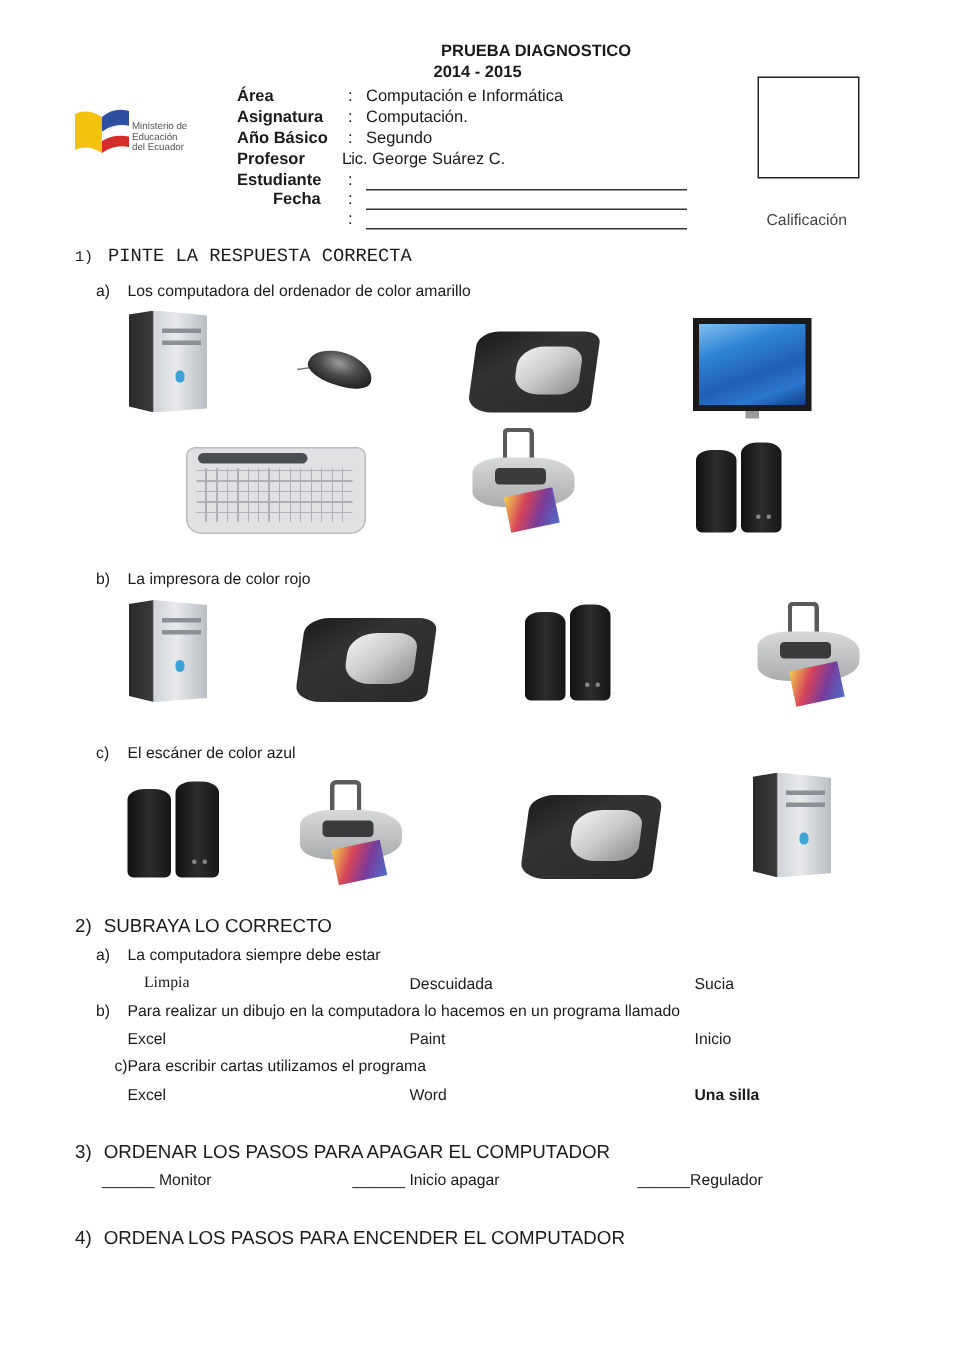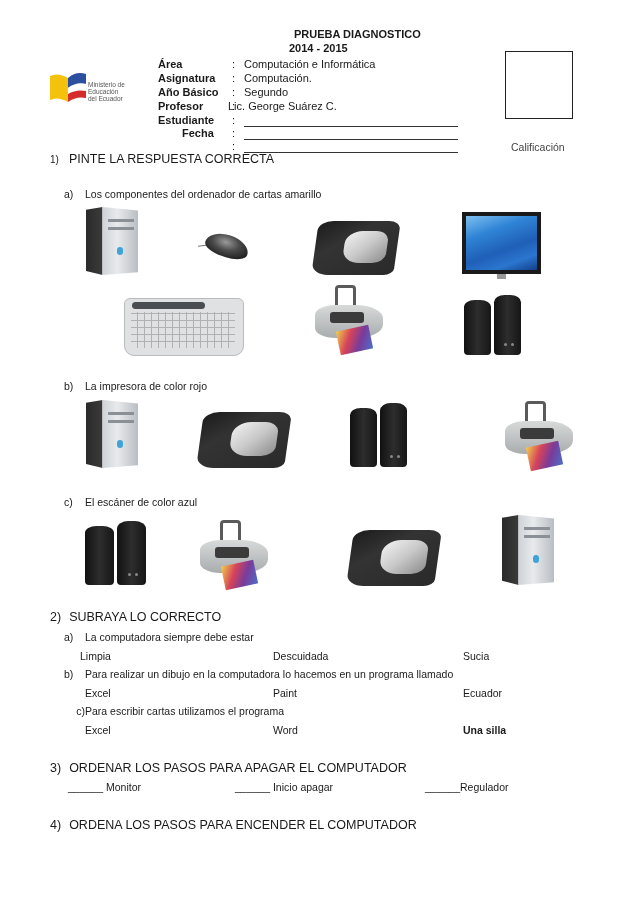--- a/index.html
+++ b/index.html
@@ -110,25 +110,25 @@
 <div class="abs hdr-label" style="left:158px;top:127px;padding-left:24px;">Fecha</div>
 <div class="abs colon" style="left:232px;top:127px;">:</div>
 <div class="abs blank-line" style="left:244px;top:139px;width:214px;"></div>
 
 <div class="abs colon" style="left:232px;top:140px;">:</div>
 <div class="abs blank-line" style="left:244px;top:152px;width:214px;"></div>
 
 <div class="abs grade-box" style="left:505px;top:51px;width:66px;height:66px;"></div>
 <div class="abs calif" style="left:511px;top:141px;">Calificación</div>
 
-<div class="abs sec-h" style="left:50px;top:152px;">
+<div class="abs sec-h" style="left:50px;top:164px;font-family:Liberation Mono, monospace;">
   <span style="font-size:10px;margin-right:10px;">1)</span><span>PINTE LA RESPUESTA CORRECTA</span>
 </div>
 <div class="abs q" style="left:64px;top:188px;">
-  <span style="display:inline-block;width:21px;">a)</span><span>Los componentes del ordenador de cartas amarillo</span>
+  <span style="display:inline-block;width:21px;">a)</span><span>Los computadora del ordenador de color amarillo</span>
 </div>
 
 <div class="pc" style="left:86px;top:207px;width:52px;height:68px;">
   <div class="tower"></div>
     <div class="bay" style="top:12px;"></div>
     <div class="bay" style="top:20px;"></div>
     <div class="led" style="top:40px;"></div>
 </div>
 <div class="mouse-cord abs" style="left:198px;top:245px;width:12px;"></div>
 <div class="mouse" style="left:205px;top:235px;width:44px;height:22px;"></div>
@@ -210,30 +210,30 @@
     <div class="led" style="top:40px;"></div>
 </div>
 
 <div class="abs sec-h" style="left:50px;top:610px;">
   <span style="margin-right:8px;">2)</span><span>SUBRAYA LO CORRECTO</span>
 </div>
 
 <div class="abs q" style="left:64px;top:631px;">
   <span style="display:inline-block;width:21px;">a)</span><span>La computadora siempre debe estar</span>
 </div>
-<div class="abs opt" style="left:80px;top:650px;">Limpia</div>
+<div class="abs opt" style="left:96px;top:650px;font-family:Liberation Serif, serif;">Limpia</div>
 <div class="abs opt" style="left:273px;top:650px;">Descuidada</div>
 <div class="abs opt" style="left:463px;top:650px;">Sucia</div>
 
 <div class="abs q" style="left:64px;top:668px;">
   <span style="display:inline-block;width:21px;">b)</span><span>Para realizar un dibujo en la computadora lo hacemos en un programa llamado</span>
 </div>
 <div class="abs opt" style="left:85px;top:687px;">Excel</div>
 <div class="abs opt" style="left:273px;top:687px;">Paint</div>
-<div class="abs opt" style="left:463px;top:687px;">Ecuador</div>
+<div class="abs opt" style="left:463px;top:687px;">Inicio</div>
 
 <div class="abs q" style="left:64px;top:705px;text-align:right;">
   <span style="display:inline-block;width:21px;">c)</span><span>Para escribir cartas utilizamos el programa</span>
 </div>
 <div class="abs opt" style="left:85px;top:724px;">Excel</div>
 <div class="abs opt" style="left:273px;top:724px;">Word</div>
 <div class="abs opt" style="left:463px;top:724px;font-weight:bold;">Una silla</div>
 
 <div class="abs sec-h" style="left:50px;top:761px;">
   <span style="margin-right:8px;">3)</span><span>ORDENAR LOS PASOS PARA APAGAR EL COMPUTADOR</span>

